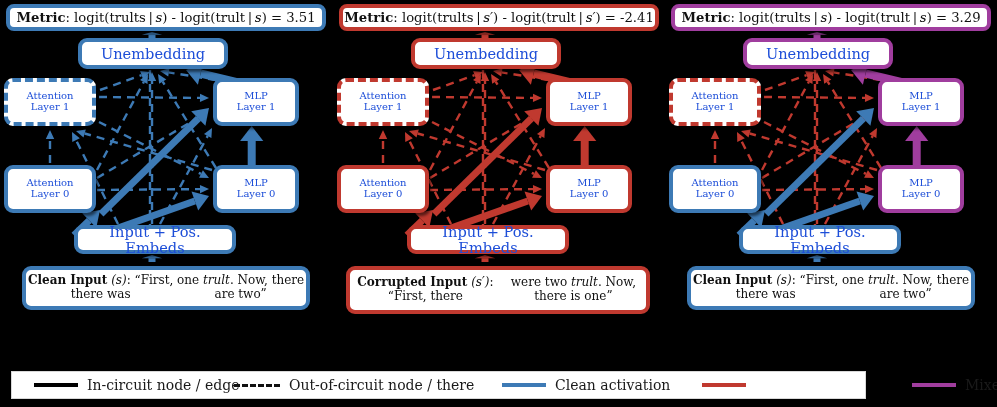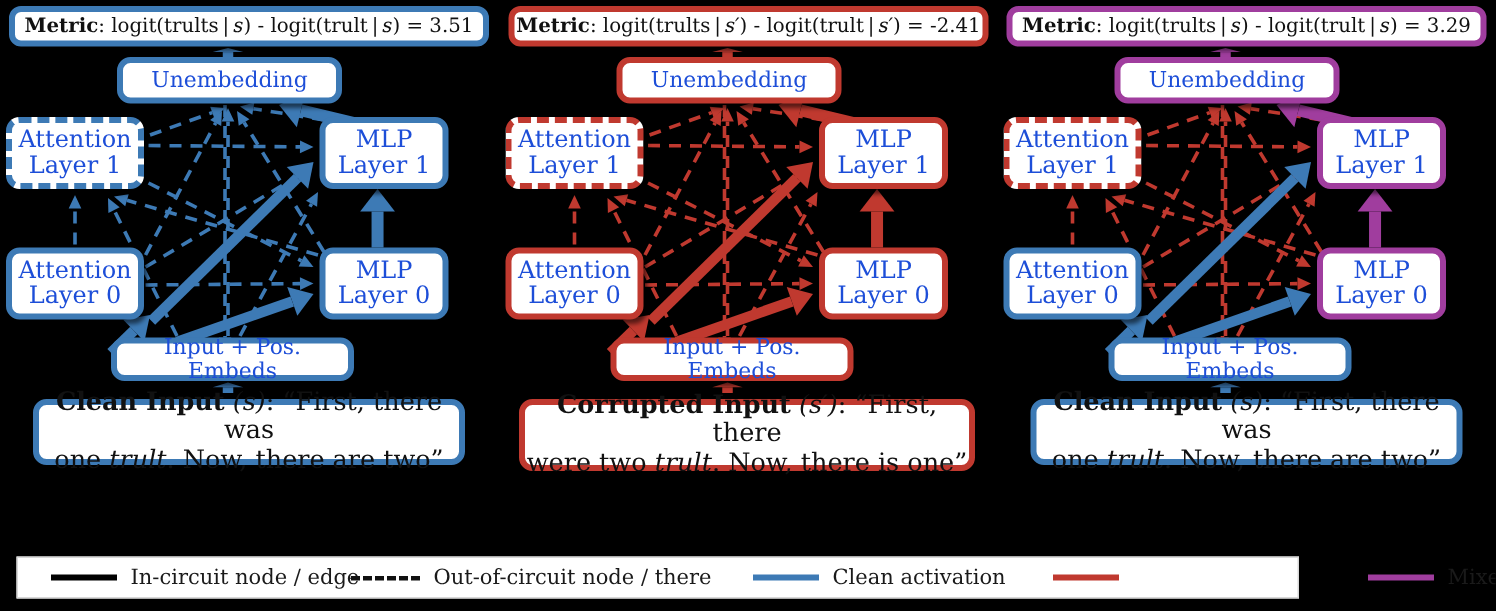--- a/index.html
+++ b/index.html
@@ -79,35 +79,34 @@
   .metric-box b { font-weight: 700; }
   .metric-box i { font-style: italic; }
 
   .input-box {
     position: absolute;
     background: #ffffff;
     border: 4px solid #3d7ab5;
     border-radius: 9px;
     box-sizing: border-box;
     display: flex;
-    flex-direction: column;
     align-items: center;
     justify-content: center;
     text-align: center;
-    font-size: 17px;
+    font-size: 12px;
     line-height: 1.15;
     color: #111111;
     z-index: 6;
     box-shadow: 2px 3px 3px rgba(0,0,0,0.5);
   }
   .input-box b { font-weight: 700; }
   .input-box i { font-style: italic; }
 
   .node-label-big { font-size: 14.6px; }
-  .node-label-two { font-size: 16px; }
+  .node-label-two { font-size: 10px; }
 
   
   #legend {
     position: absolute;
     left: 11px;
     top: 371px;
     width: 855px;
     height: 28px;
     background: #ffffff;
     border: 1px solid #d8d8d8;

